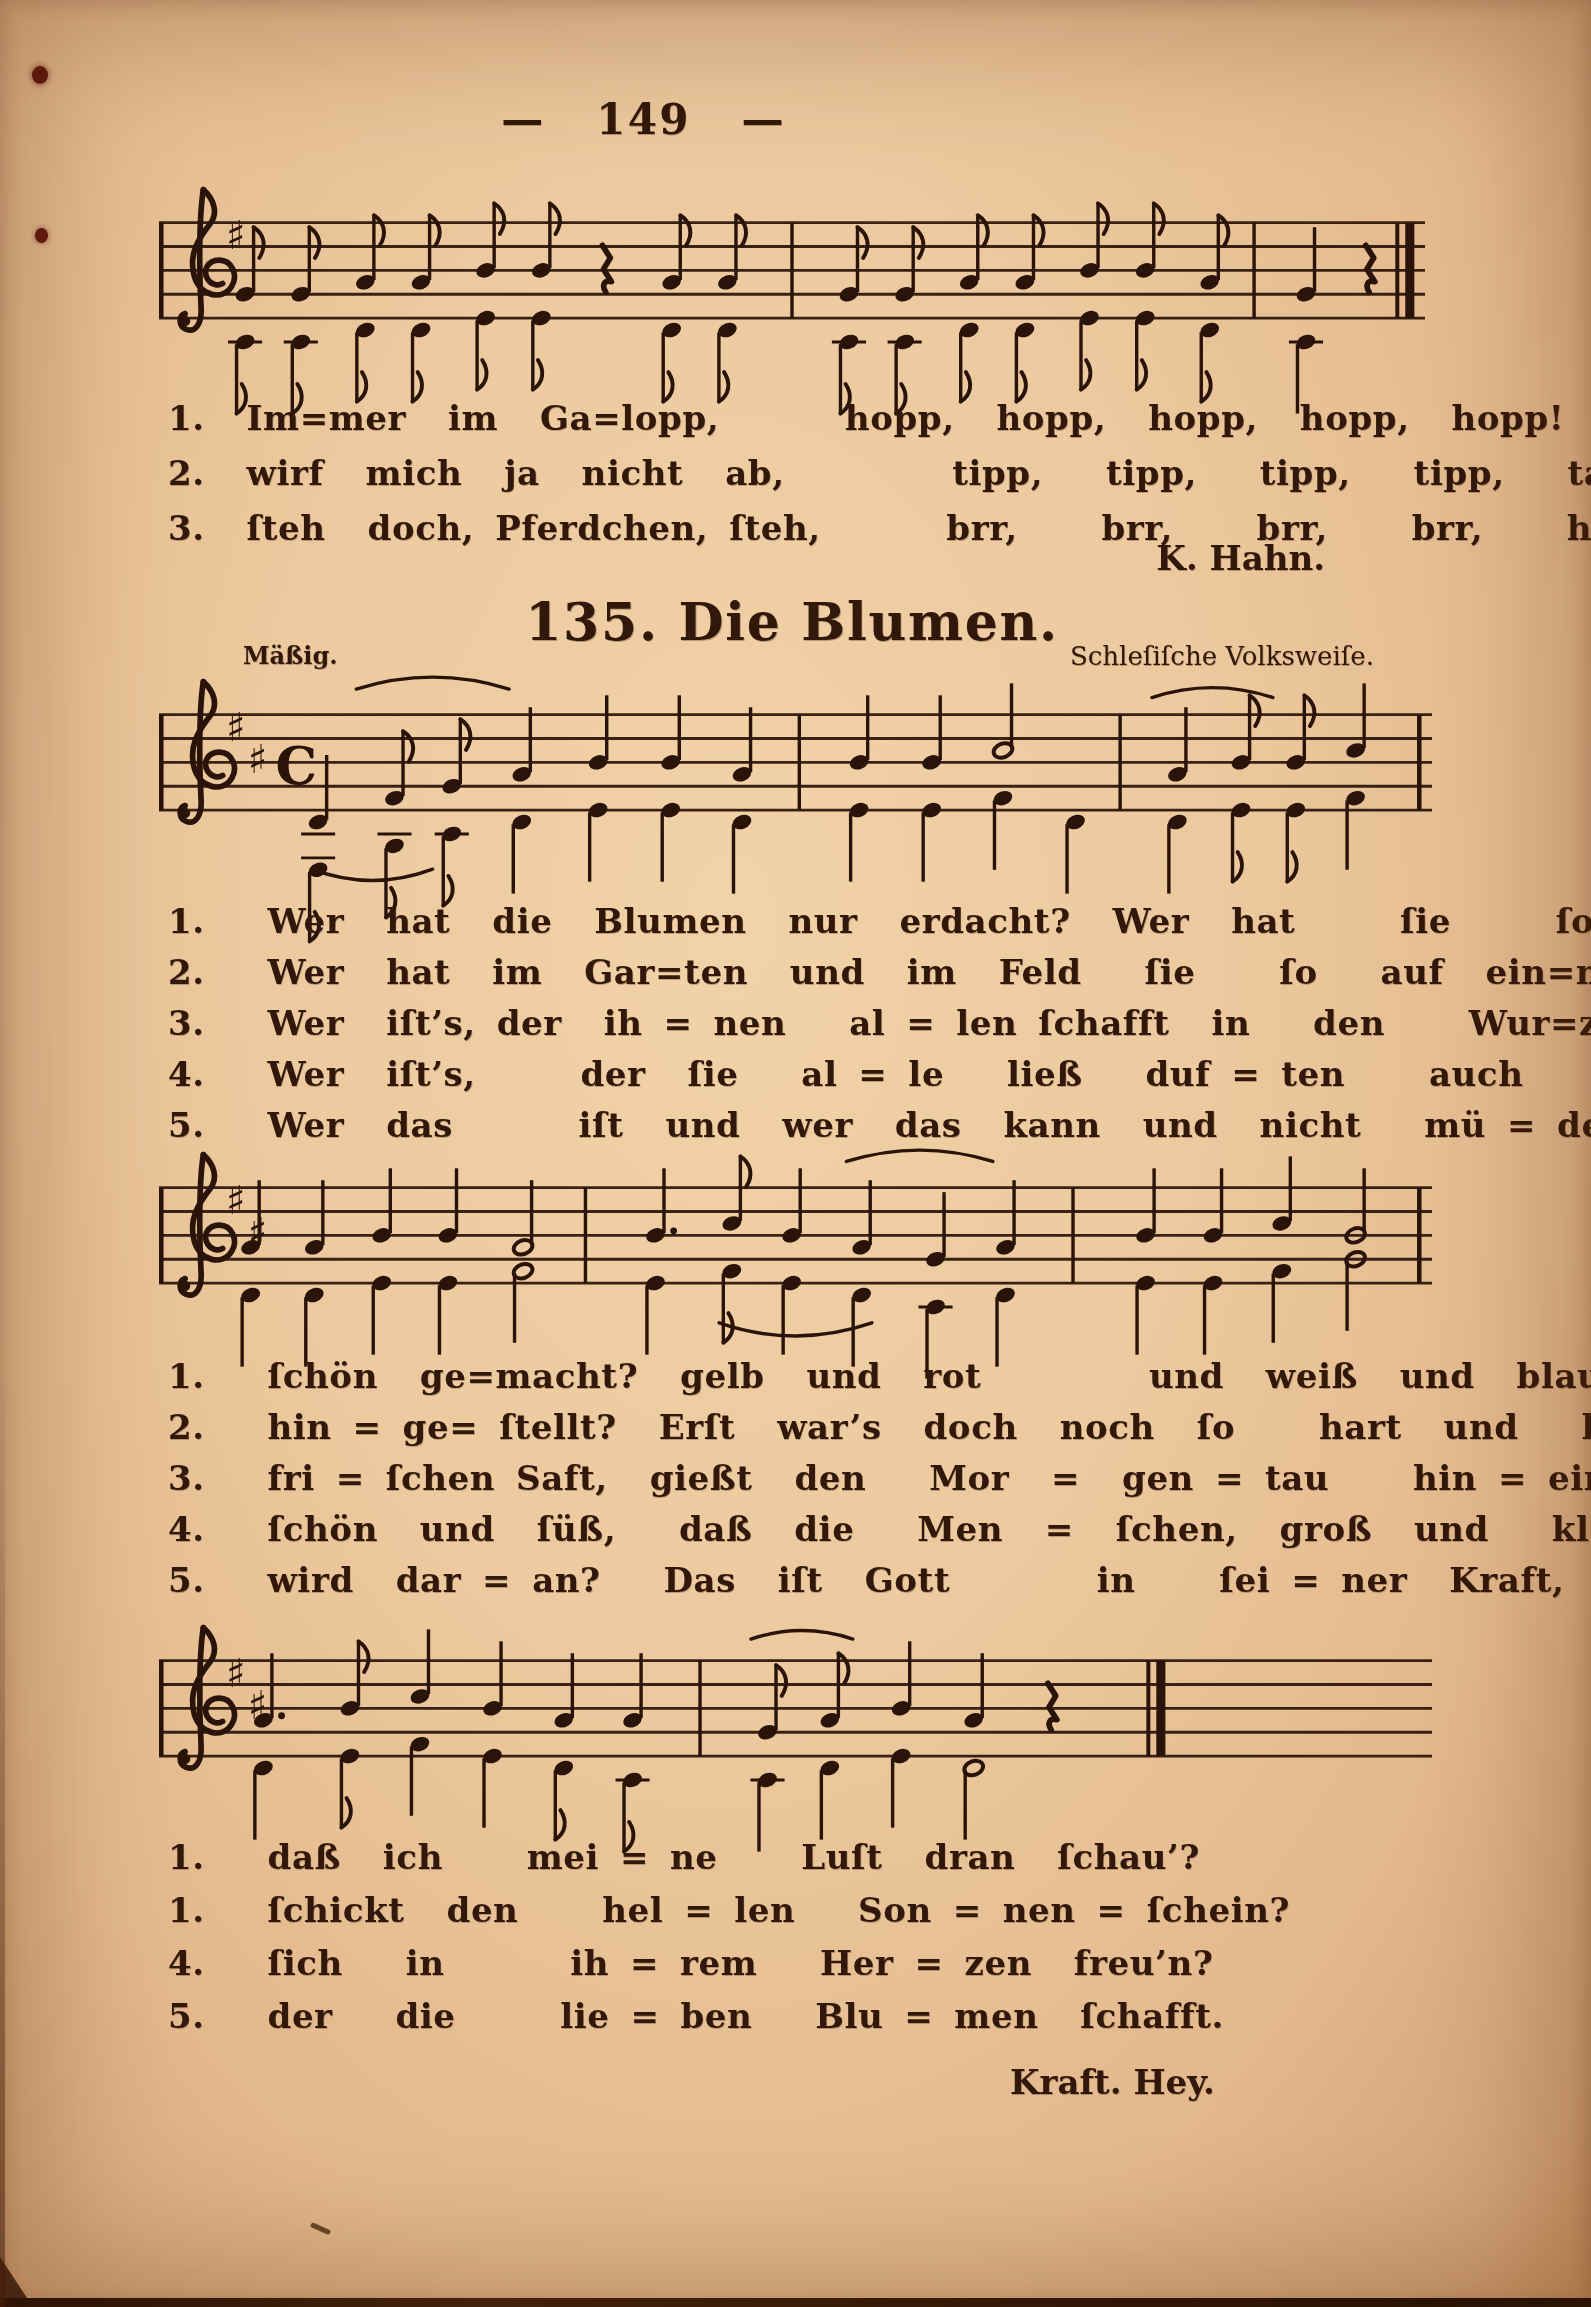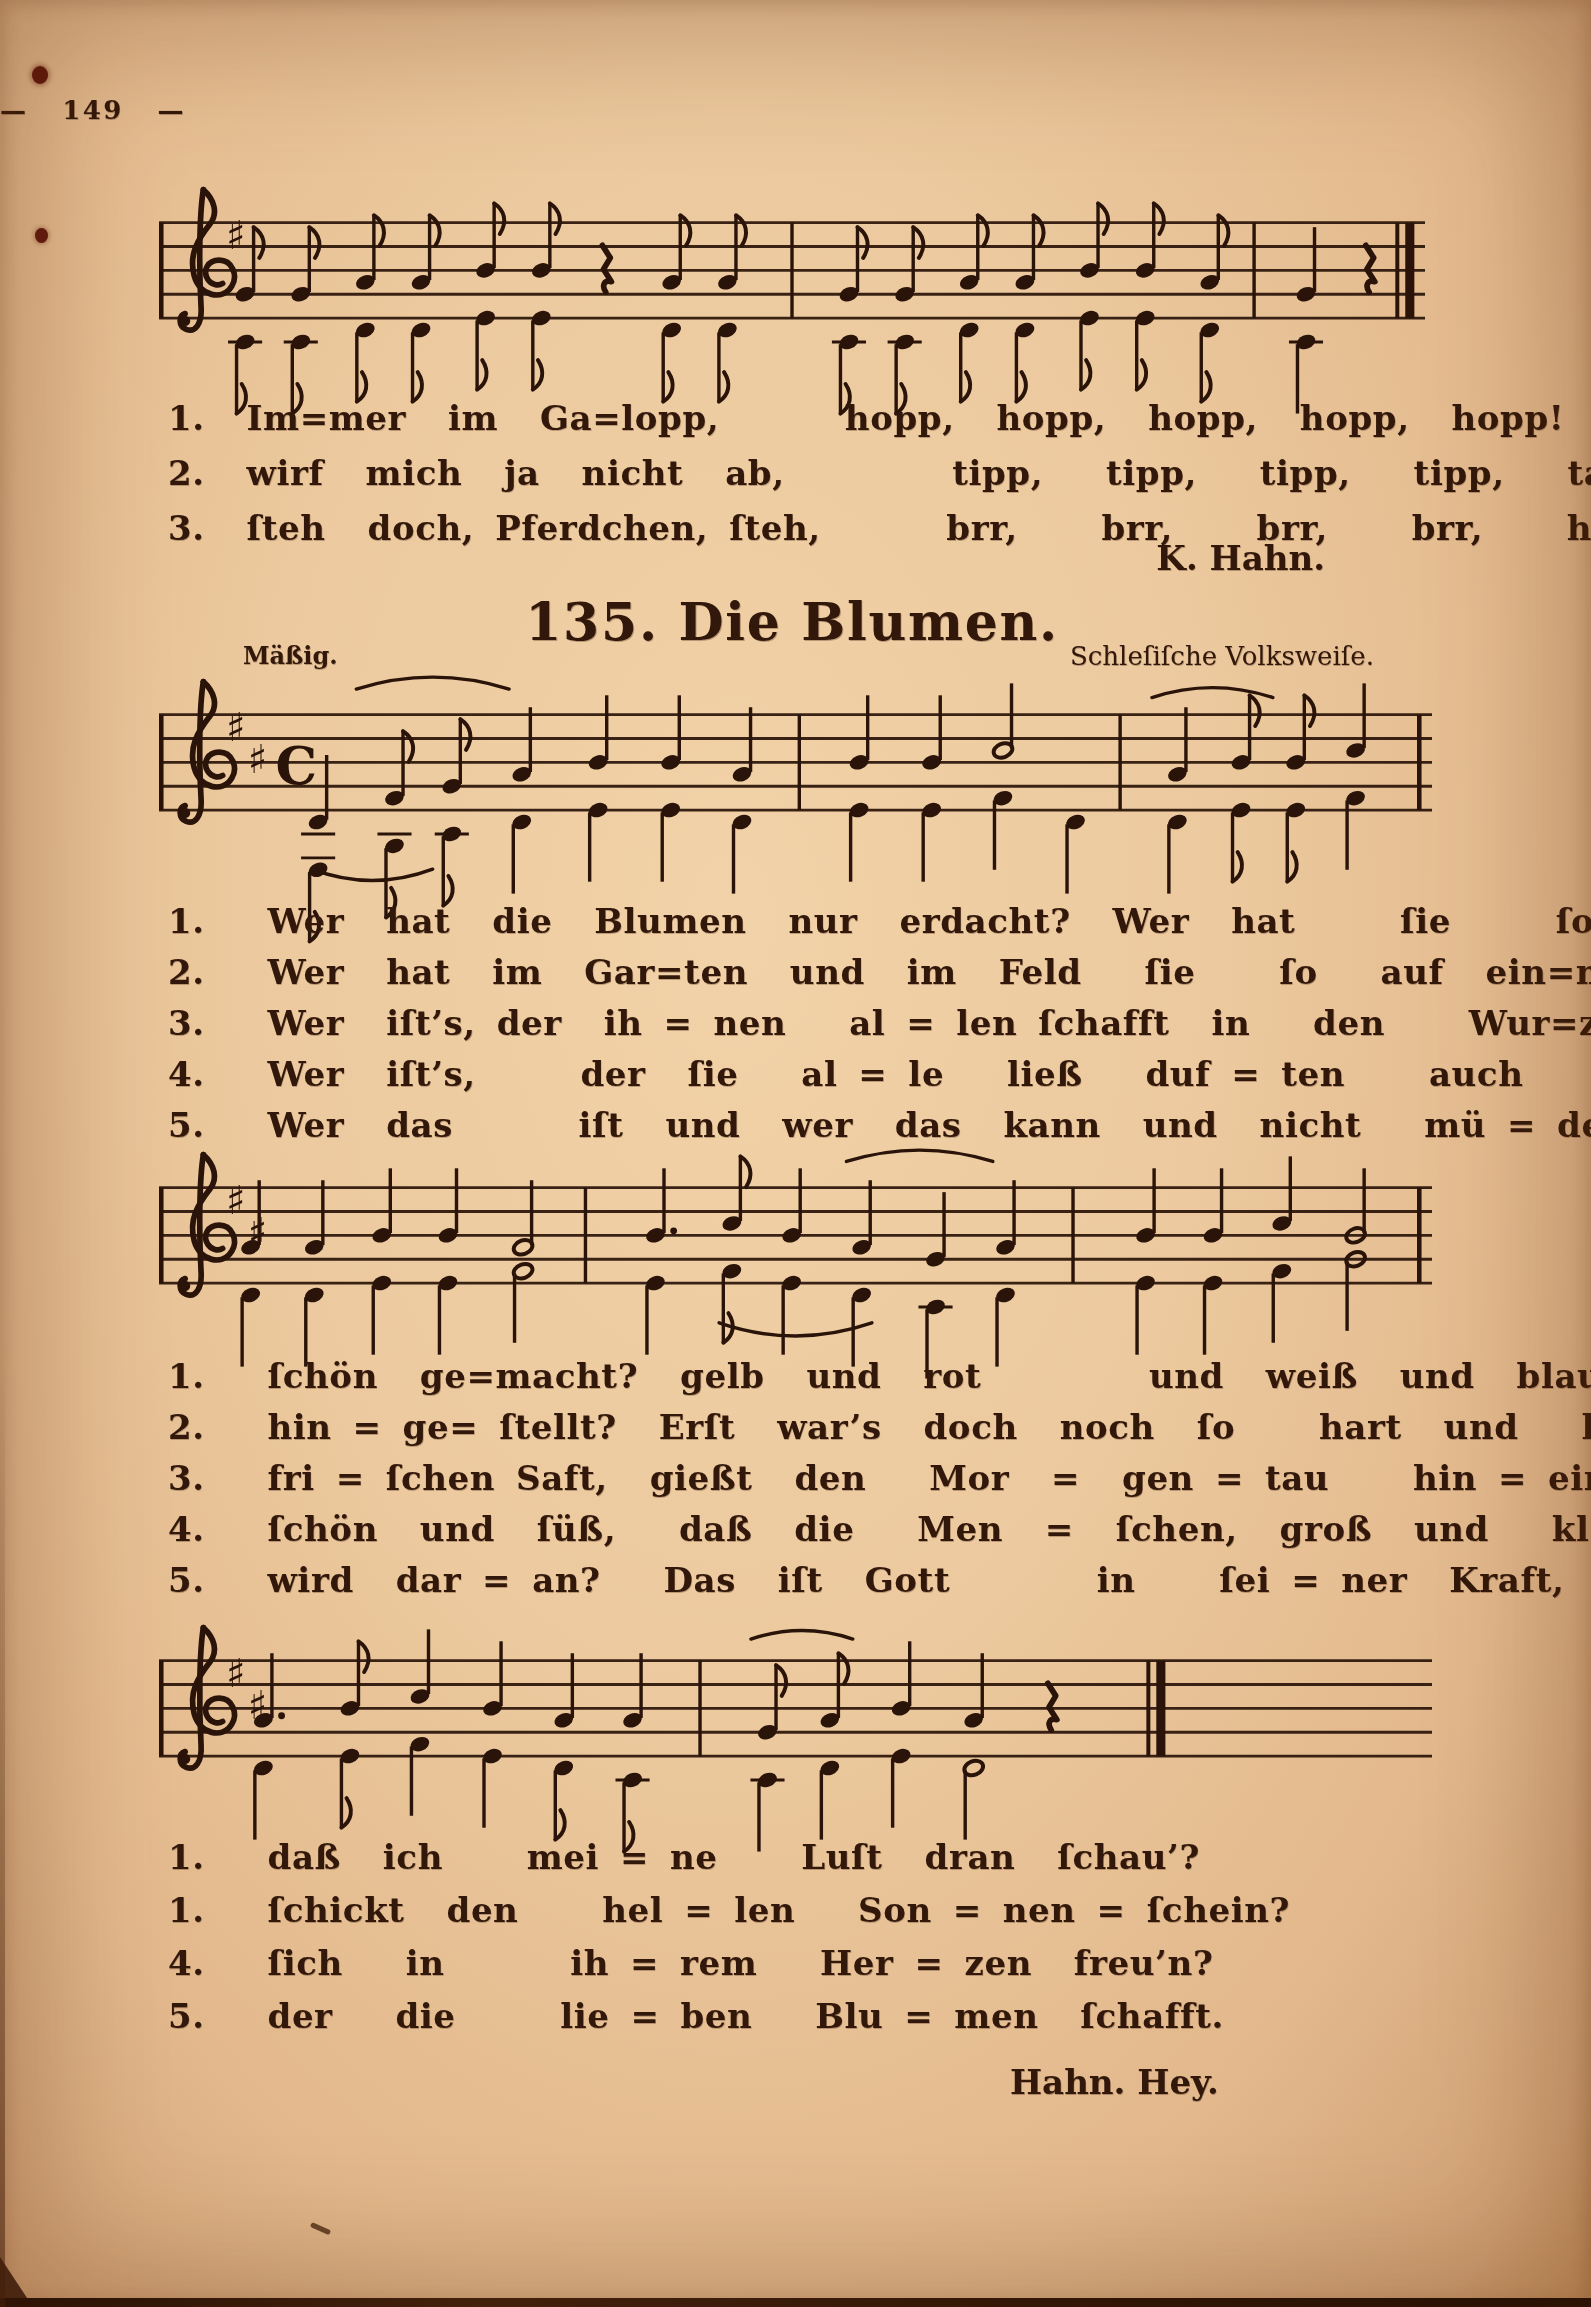--- a/index.html
+++ b/index.html
@@ -7,22 +7,22 @@
     position:relative;width:1591px;height:2307px;overflow:hidden;
     background:radial-gradient(ellipse at 46% 40%, #f2d2a8 0%, #ecc99e 40%, #e2b88c 72%, #d2a276 92%, #c5935f 100%);
     font-family:"DejaVu Serif", serif;color:#31180a;
   }
   .page::after{
     content:"";position:absolute;inset:0;pointer-events:none;
     box-shadow:inset 0 0 125px 40px rgba(96,48,16,.28), inset 0 0 17px 4.5px rgba(70,30,8,.18);
   }
   .abs{position:absolute;}
   .page-number{
-    left:0;width:1287px;top:95px;
-    font-size:26px;font-weight:bold;letter-spacing:2.3px;white-space:pre;
+    left:0;width:1287px;top:95px;text-align:center;
+    font-size:42px;font-weight:bold;letter-spacing:2.3px;white-space:pre;
     text-shadow:0.6px 0.6px 0 rgba(60,20,5,.3);
   }
   .stave{position:absolute;}
   .verses{position:absolute;}
   .verse-line{
     white-space:pre;font-weight:bold;font-size:34px;line-height:55px;
     color:#31180a;letter-spacing:0.6px;word-spacing:8.5px;
     text-shadow:0.6px 0.6px 0 rgba(60,20,5,.28);
   }
   .vb2 .verse-line{line-height:51px;}
@@ -449,21 +449,21 @@
         <path d="M 1041.6000000000001 132 Q 1131.2 102 1220.8000000000002 132" stroke="#2a1409" stroke-width="6" fill="none" stroke-linecap="round"></path>
       </svg></div>
 
   <div class="verses vb4" style="left:168px;top:1831px;">
     <div class="verse-line">1.   daß  ich    mei = ne    Luſt  dran  ſchau’?</div>
     <div class="verse-line">1.   ſchickt  den    hel = len   Son = nen = ſchein?</div>
     <div class="verse-line">4.   ſich   in      ih = rem   Her = zen  freu’n?</div>
     <div class="verse-line">5.   der   die     lie = ben   Blu = men  ſchafft.</div>
   </div>
 
-  <div class="abs attrib attrib-hey">Hahn. Hey.</div>
+  <div class="abs attrib attrib-hey">Kraft. Hey.</div>
 
   <div class="abs dot1"></div>
   <div class="abs dot2"></div>
   <div class="abs corner-bl"></div>
   <div class="abs bottom-strip"></div>
   <div class="abs left-strip"></div>
   <div class="abs pen-mark"></div>
 
 </div>
 

